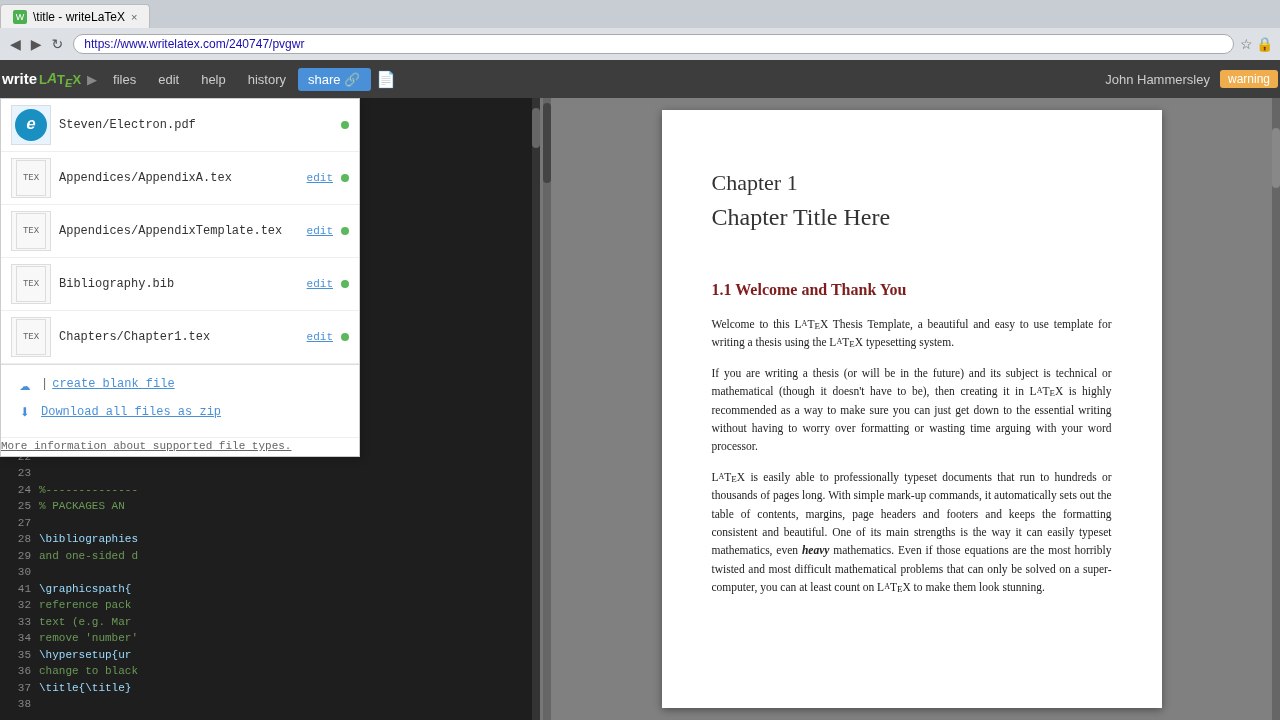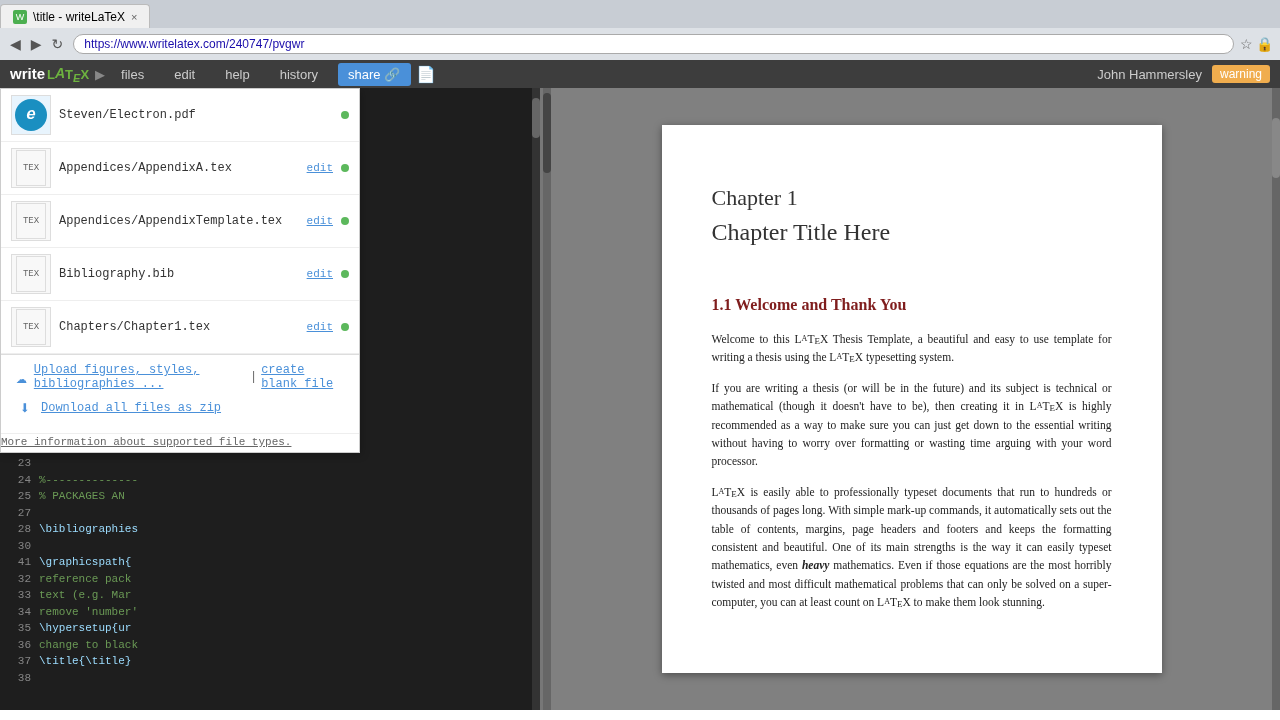--- a/index.html
+++ b/index.html
@@ -13,26 +13,26 @@
     .tab-icon { width: 14px; height: 14px; background: #4CAF50; border-radius: 2px; font-size: 9px; display: flex; align-items: center; justify-content: center; color: white; }
     .address-bar { display: flex; align-items: center; padding: 3px 6px; gap: 6px; background: #dde1e6; height: 32px; }
     .nav-btns { display: flex; gap: 2px; }
     .nav-btn { background: none; border: none; cursor: pointer; color: #555; font-size: 14px; padding: 2px 4px; border-radius: 3px; }
     .url-bar { flex: 1; background: white; border: 1px solid #aaa; border-radius: 12px; padding: 2px 10px; font-size: 12px; color: #1a0dab; display: flex; align-items: center; }
     .url-text { color: #1a0dab; font-size: 12px; }
     .right-icons { display: flex; gap: 4px; align-items: center; }
     .star-icon, .security-icon { font-size: 14px; color: #666; cursor: pointer; }
 
     
-    .app-header { background: #3d3d3d; height: 28px; display: flex; align-items: center; padding: 0 10px; }
+    .app-header { background: #3d3d3d; height: 38px; display: flex; align-items: center; padding: 0 2px; }
     .writelatex-logo { color: white; font-size: 15px; font-weight: bold; display: flex; align-items: center; gap: 2px; }
     .logo-write { color: white; }
     .logo-latex { color: #6db33f; font-size: 13px; }
     .logo-arrow { color: #888; margin: 0 6px; }
-    .header-nav { display: flex; gap: 10px; }
+    .header-nav { display: flex; gap: 2px; }
     .header-nav-item { color: #ccc; padding: 4px 10px; font-size: 13px; cursor: pointer; border-radius: 3px; }
     .share-btn { background: #4a90d9; color: white; padding: 4px 10px; border-radius: 3px; font-size: 13px; cursor: pointer; display: flex; align-items: center; gap: 4px; }
     .pdf-icon { color: #e74c3c; font-size: 16px; cursor: pointer; margin-left: 6px; }
     .header-user { color: #ccc; font-size: 13px; margin-left: auto; }
     .warning-badge { background: #f0ad4e; color: white; padding: 2px 8px; border-radius: 3px; font-size: 12px; margin-left: 10px; }
 
     
     .main-area { display: flex; height: calc(720px - 98px); }
 
     
@@ -65,21 +65,21 @@
     .action-link { color: #4a90d9; font-size: 12px; text-decoration: underline; cursor: pointer; }
     .action-sep { color: #666; font-size: 12px; }
     .file-info-link { color: #666; font-size: 11px; text-decoration: underline; cursor: pointer; padding: 2px 0 4px; display: block; }
 
     
     .pdf-panel { flex: 1; background: #808080; overflow: hidden; position: relative; display: flex; flex-direction: column; }
     .pdf-scrollbar-left { position: absolute; left: 0; top: 0; width: 8px; height: 100%; background: #666; }
     .pdf-scrollbar-left-thumb { width: 8px; height: 80px; background: #444; margin-top: 5px; border-radius: 4px; }
     .pdf-scrollbar-right { position: absolute; right: 0; top: 0; width: 8px; height: 100%; background: #666; }
     .pdf-scrollbar-right-thumb { width: 8px; height: 60px; background: #888; margin-top: 30px; border-radius: 4px; }
-    .pdf-content { flex: 1; display: flex; justify-content: center; padding: 37px; overflow: hidden; }
+    .pdf-content { flex: 1; display: flex; justify-content: center; padding: 12px; overflow: hidden; }
     .pdf-page { background: white; width: 500px; padding: 60px 50px 40px; box-shadow: 0 2px 8px rgba(0,0,0,0.4); font-family: 'Times New Roman', Times, serif; }
     .pdf-chapter-num { font-size: 22px; color: #333; margin-bottom: 8px; font-weight: normal; }
     .pdf-chapter-title { font-size: 24px; color: #333; margin-bottom: 30px; font-weight: normal; }
     .pdf-section { font-size: 16px; color: #7f1d1d; font-weight: bold; margin-bottom: 16px; }
     .pdf-paragraph { font-size: 11.5px; color: #222; line-height: 1.6; margin-bottom: 12px; text-align: justify; }
     .pdf-italic { font-style: italic; }
     .pdf-bold { font-weight: bold; }
     .separator-v { width: 3px; background: #777; }
 
     .header-left { display: flex; align-items: center; }
@@ -243,20 +243,24 @@
         </div>
         <div class="editor-line">
           <span class="line-num">27</span>
           <span class="line-text normal"></span>
         </div>
         <div class="editor-line">
           <span class="line-num">28</span>
           <span class="line-text cmd">\bibliographies</span>
         </div>
         <div class="editor-line">
+          <span class="line-num">29</span>
+          <span class="line-text comment">and one-sided d</span>
+        </div>
+        <div class="editor-line">
           <span class="line-num">30</span>
           <span class="line-text normal"></span>
         </div>
         <div class="editor-line">
           <span class="line-num">41</span>
           <span class="line-text cmd">\graphicspath{</span>
         </div>
         <div class="editor-line">
           <span class="line-num">32</span>
           <span class="line-text comment">reference pack</span>
@@ -328,21 +332,20 @@
               <div style="width:30px;height:36px;background:#f8f8f8;border:1px solid #ddd;display:flex;align-items:center;justify-content:center;font-size:9px;color:#666;">TEX</div>
             </div>
             <span class="file-name">Chapters/Chapter1.tex</span>
             <span class="file-edit">edit</span>
             <span class="file-dot green"></span>
           </div>
         </div>
       <div class="file-actions">
         <div class="file-action-row">
           <span class="action-icon">☁</span>
-          <a class="action-link">Upload figures, styles, bibliographies ...</a>
           <span class="action-sep">|</span>
           <a class="action-link">create blank file</a>
         </div>
         <div class="file-action-row">
           <span class="action-icon">⬇</span>
           <a class="action-link">Download all files as zip</a>
         </div>
       </div>
       <a class="file-info-link">More information about supported file types.</a>
     </div>

